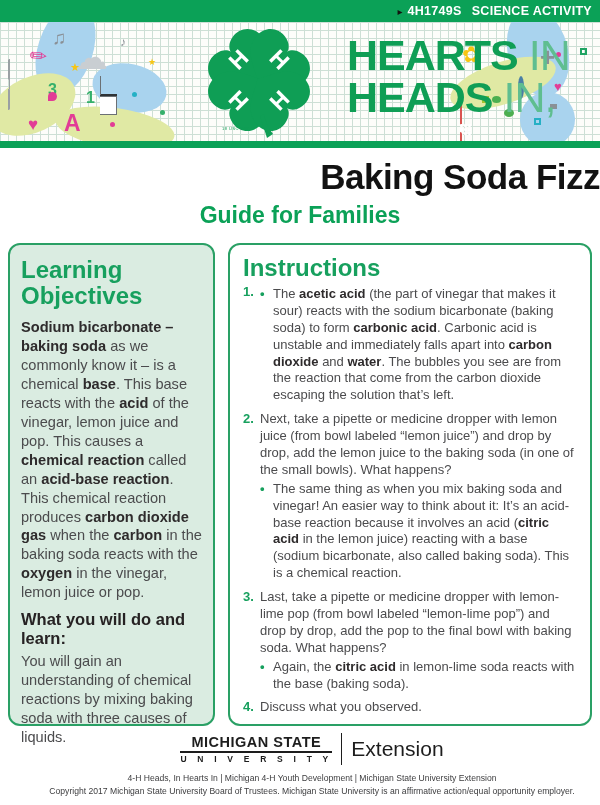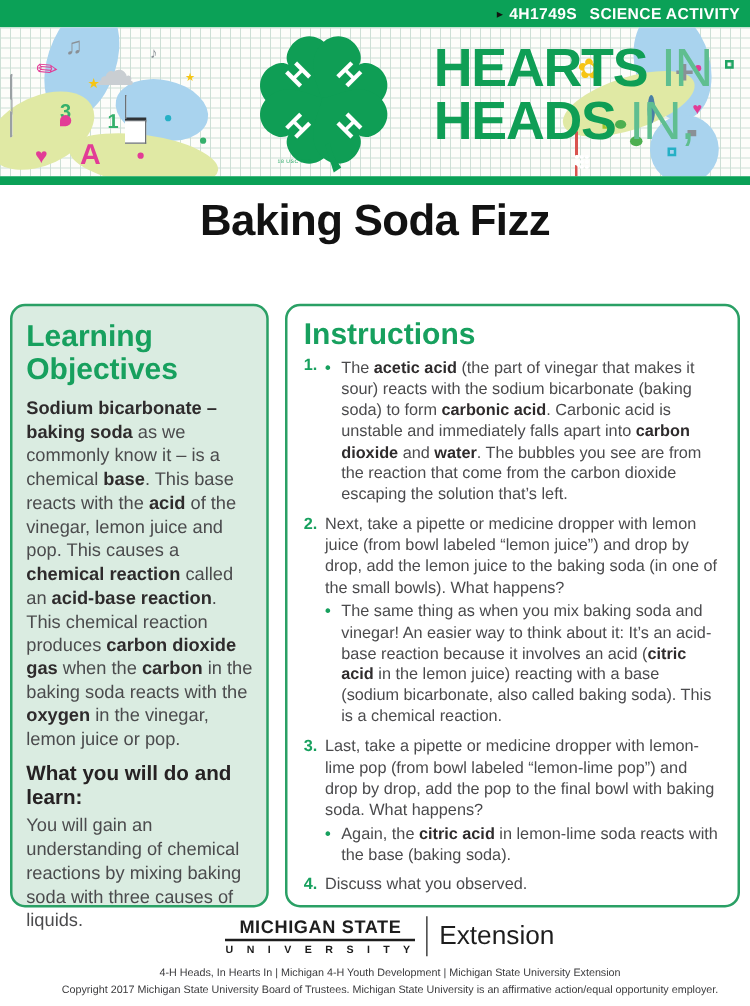--- a/index.html
+++ b/index.html
@@ -58,21 +58,21 @@
   .clover { position:absolute; left:195px; top:0px; }
   .clover-legal { position:absolute; left:222px; top:104px; font-size:4px; color:#0f9e55; letter-spacing:.5px; }
 
   
   .brand { position:absolute; left:347px; top:12px; line-height:0.98; white-space:nowrap; }
   .brand .row { font-size:43px; font-weight:800; letter-spacing:-1px; }
   .brand .strong { color:#0f9e55; }
   .brand .light { color:#5fbe90; font-weight:500; }
 
   
-  .doc-title { position:absolute; top:157px; left:0; width:600px; text-align:center;
+  .doc-title { position:absolute; top:157px; left:0; width:600px; text-align:right;
                font-size:35px; font-weight:800; color:#121212; letter-spacing:-.5px; }
   .doc-subtitle { position:absolute; top:202px; left:0; width:600px; text-align:center;
                   font-size:23px; font-weight:800; color:#0ba157; }
 
   
   .columns { position:absolute; top:243px; left:8px; width:584px; display:flex; gap:13px; }
   .panel { border:2px solid #2aa065; border-radius:12px; }
   .learning-box { width:207px; flex:none; height:483px; background:#daece1; padding:12px 11px; }
   .instructions-box { flex:1; height:483px; background:#fff; padding:9px 13px; }
 
@@ -191,20 +191,21 @@
     <span class="clover-legal">18 USC 707</span>
 
     <div class="brand">
       <div class="row"><span class="strong">HEARTS</span><span class="light"> IN</span></div>
       <div class="row"><span class="strong">HEADS</span><span class="light"> IN,</span></div>
     </div>
   </div>
   <div class="greenstrip"></div>
 
   <div class="doc-title">Baking Soda Fizz</div>
+  <div class="doc-subtitle">Guide for Families</div>
 
   <div class="columns">
 
     <aside class="panel learning-box">
       <h2>Learning Objectives</h2>
       <p><b>Sodium bicarbonate – baking soda</b><span> as we commonly know it – is a chemical </span><b>base</b><span>. This base reacts with the </span><b>acid</b><span> of the vinegar, lemon juice and pop. This causes a </span><b>chemical reaction</b><span> called an </span><b>acid-base reaction</b><span>. This chemical reaction produces </span><b>carbon dioxide gas</b><span> when the </span><b>carbon</b><span> in the baking soda reacts with the </span><b>oxygen</b><span> in the vinegar, lemon juice or pop.</span></p>
       <h3>What you will do and learn:</h3>
       <p>You will gain an understanding of chemical reactions by mixing baking soda with three causes of liquids.</p>
     </aside>
 

